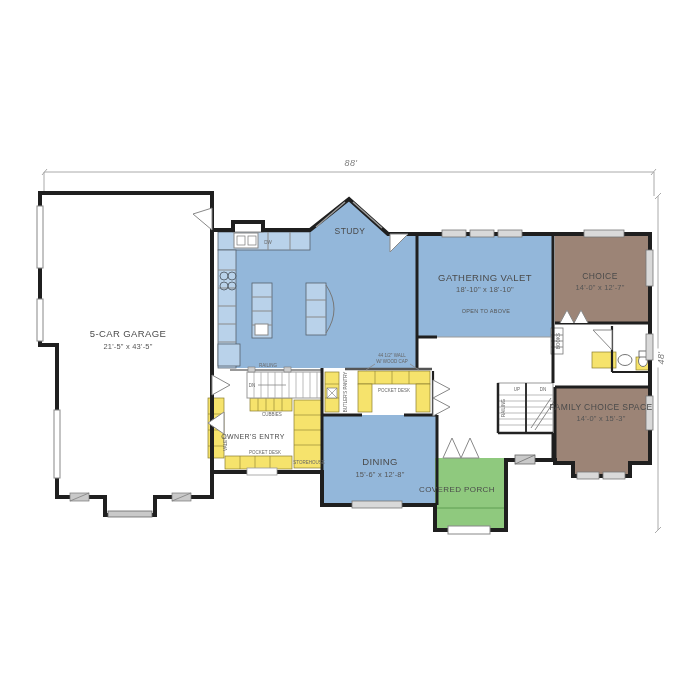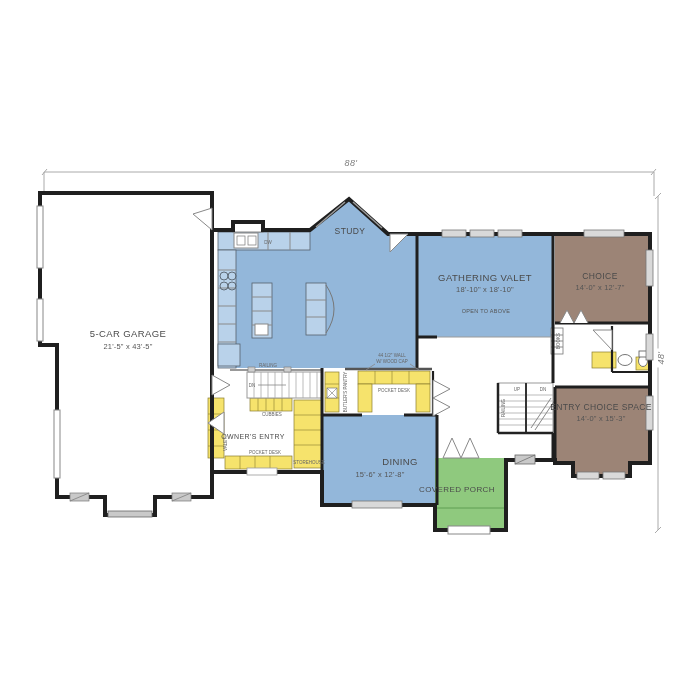--- a/index.html
+++ b/index.html
@@ -211,24 +211,24 @@
 
   <div class="lbl title sm" style="left:350px;top:231px;">STUDY</div>
 
   <div class="lbl title" style="left:485px;top:277px;">GATHERING VALET</div>
   <div class="lbl dims" style="left:485px;top:289px;">18'-10" x 18'-10"</div>
   <div class="lbl note" style="left:486px;top:311px;">OPEN TO ABOVE</div>
 
   <div class="lbl title sm" style="left:600px;top:276px;">CHOICE</div>
   <div class="lbl dims" style="left:600px;top:287px;">14'-0" x 12'-7"</div>
 
-  <div class="lbl title sm" style="left:601px;top:407px;">ENTRY CHOICE SPACE</div>
+  <div class="lbl title sm" style="left:601px;top:407px;">FAMILY CHOICE SPACE</div>
   <div class="lbl dims" style="left:601px;top:418px;">14'-0" x 15'-3"</div>
 
-  <div class="lbl title" style="left:380px;top:461px;margin-left:20px;">DINING</div>
+  <div class="lbl title" style="left:380px;top:461px;">DINING</div>
   <div class="lbl dims" style="left:380px;top:474px;">15'-6" x 12'-8"</div>
 
   <div class="lbl title sm" style="left:457px;top:489px;font-size:8px;">COVERED PORCH</div>
 
   <div class="lbl" style="left:253px;top:436px;font-size:7px;">OWNER'S ENTRY</div>
 
   <div class="lbl xtiny" style="left:268px;top:365px;">RAILING</div>
   <div class="lbl xtiny" style="left:252px;top:385px;">DN</div>
   <div class="lbl xtiny" style="left:272px;top:414px;">CUBBIES</div>
   <div class="lbl xtiny" style="left:265px;top:452px;">POCKET DESK</div>

